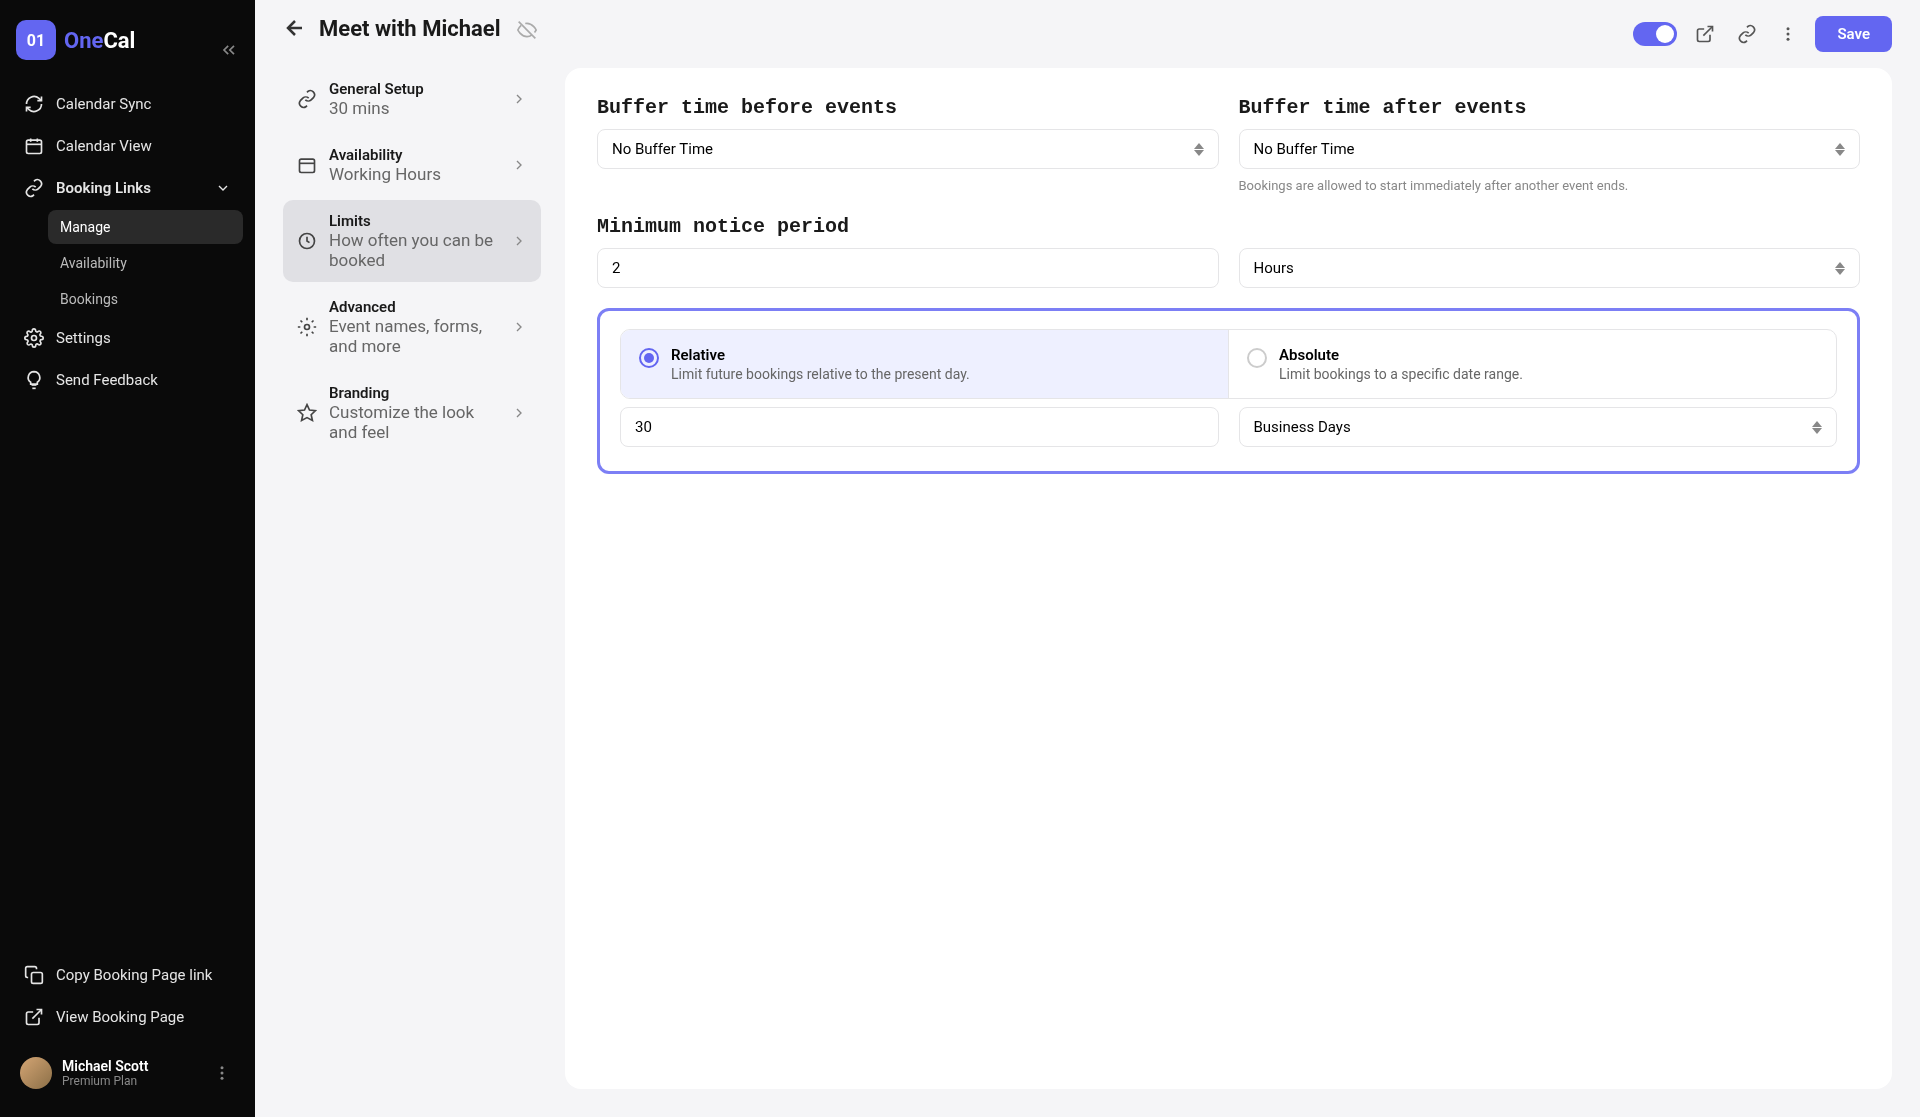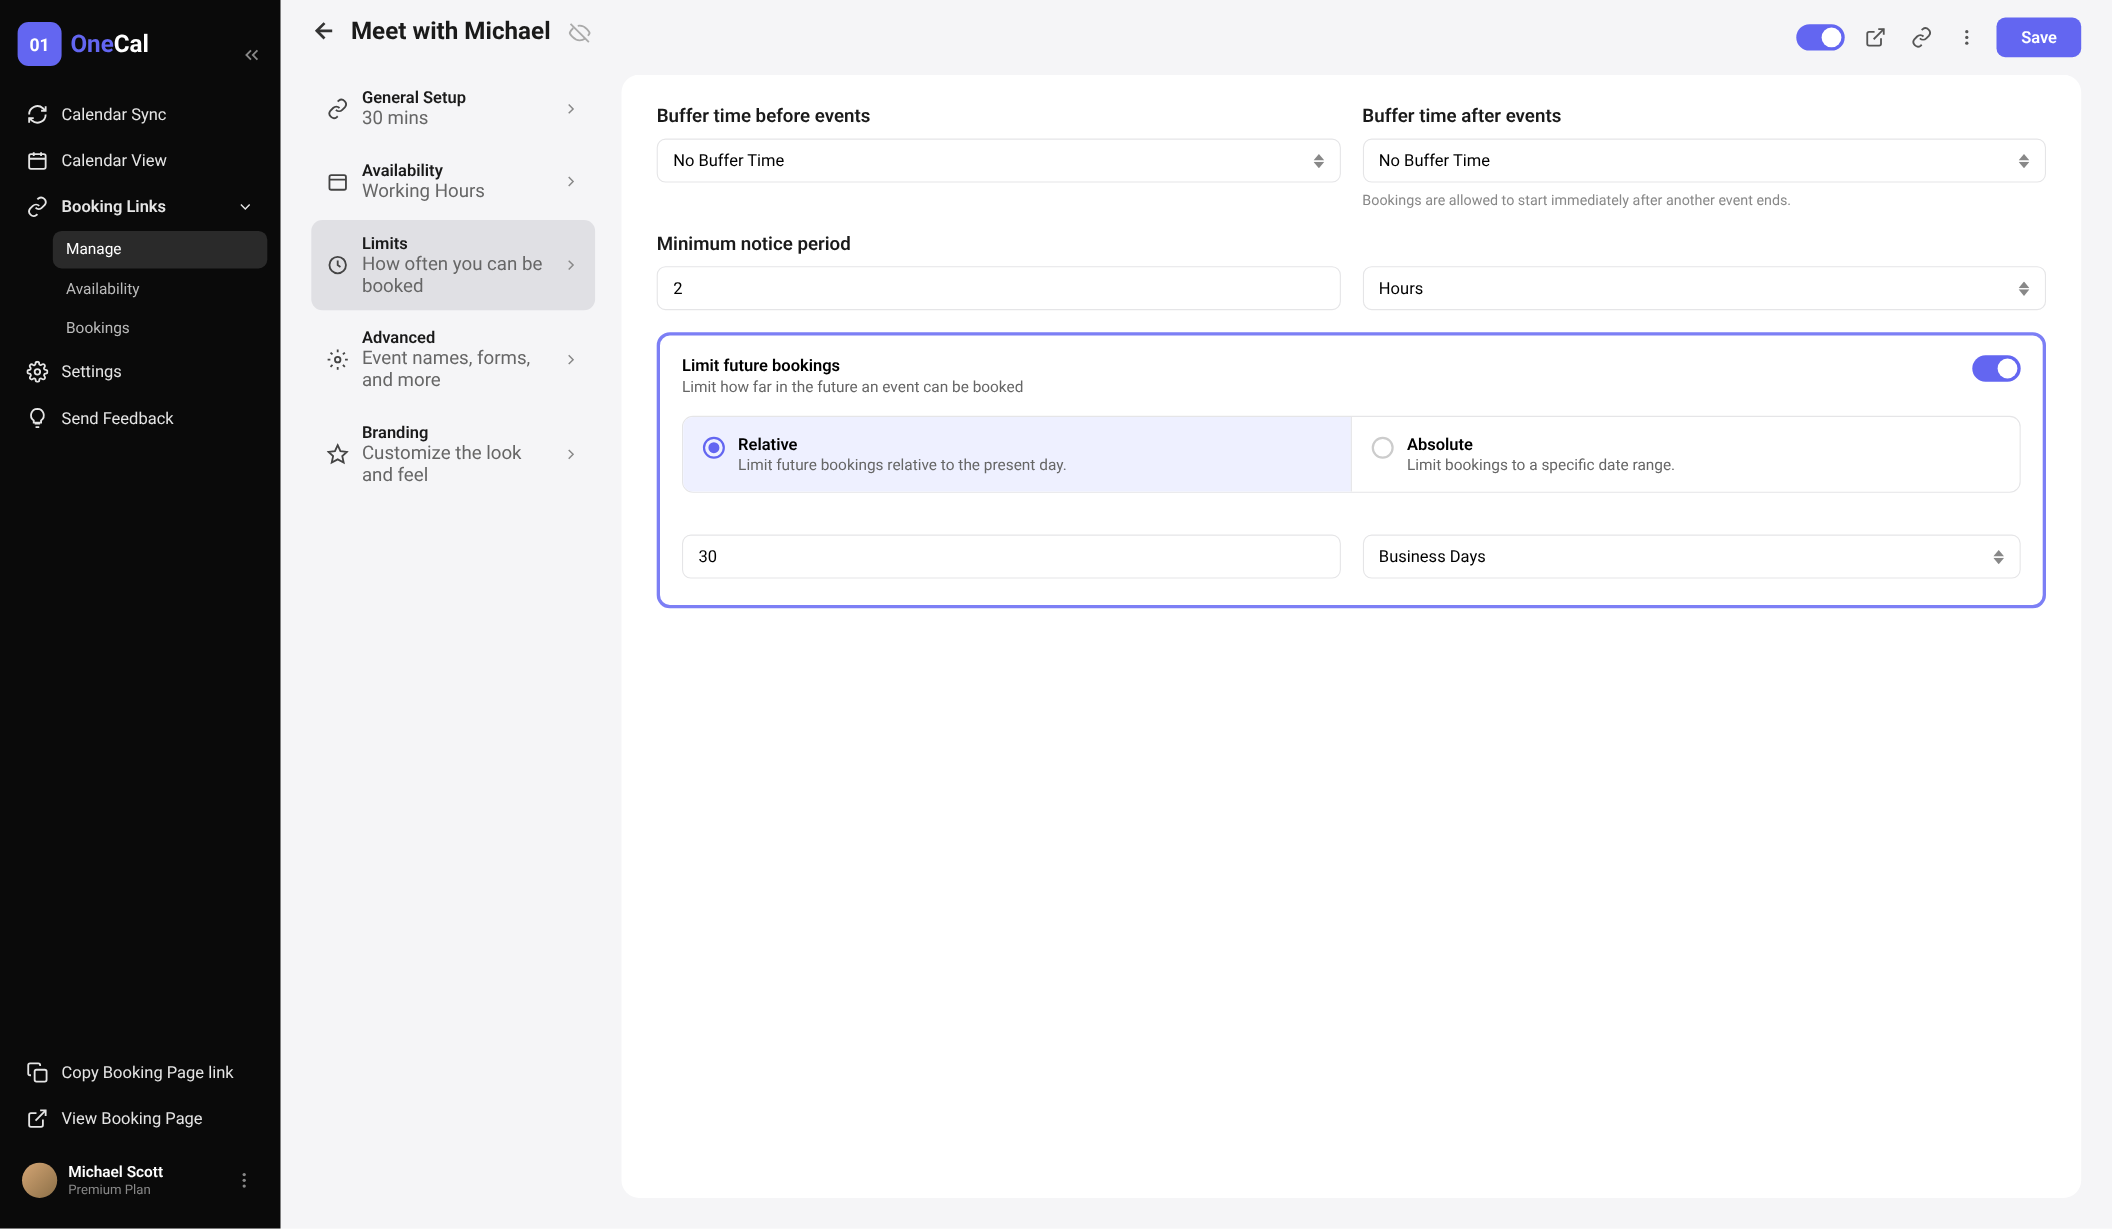--- a/index.html
+++ b/index.html
@@ -48,31 +48,31 @@
 .snav-icon { width: 20px; color: #444; flex-shrink: 0; }
 .snav-text { flex: 1; }
 .snav-title { font-size: 15px; font-weight: 600; color: #1a1a1a; }
 .snav-sub { font-size: 17px; color: #666; }
 .snav-chevron { color: #888; }
 
 
 .panel { flex: 1; background: #fff; border-radius: 16px; padding: 28px 32px; }
 .field-row { display: flex; gap: 20px; margin-bottom: 20px; }
 .field { flex: 1; }
-.field-label { font-size: 17px; font-weight: 600; color: #1a1a1a; margin-bottom: 10px; }
+.field-label { font-size: 20px; font-weight: 600; color: #1a1a1a; margin-bottom: 10px; font-family: Liberation Mono, monospace; }
 .select, .input { width: 100%; padding: 10px 14px; border: 1px solid #e5e5e7; border-radius: 8px; font-size: 15px; background: #fff; display: flex; align-items: center; justify-content: space-between; cursor: pointer; }
 .input { cursor: text; }
 .helper { font-size: 13px; color: #888; margin-top: 8px; line-height: 1.4; }
 
 .highlight-box { border: 3px solid #7c7ff5; border-radius: 12px; padding: 18px 20px 24px; margin-top: 8px; }
 .hb-header { display: flex; align-items: flex-start; justify-content: space-between; margin-bottom: 18px; }
 .hb-title { font-size: 15px; font-weight: 600; }
 .hb-sub { font-size: 14px; color: #666; margin-top: 3px; }
 
-.radio-row { display: flex; border: 1px solid #e5e5e7; border-radius: 10px; overflow: hidden; margin-bottom: 38px; }
+.radio-row { display: flex; border: 1px solid #e5e5e7; border-radius: 10px; overflow: hidden; margin-bottom: 8px; }
 .radio-opt { flex: 1; padding: 16px 18px; display: flex; gap: 12px; cursor: pointer; }
 .radio-opt.selected { background: #eef0ff; }
 .radio-opt + .radio-opt { border-left: 1px solid #e5e5e7; }
 .radio-circle { width: 20px; height: 20px; border: 2px solid #ccc; border-radius: 50%; flex-shrink: 0; margin-top: 2px; position: relative; }
 .radio-opt.selected .radio-circle { border-color: #6366f1; }
 .radio-opt.selected .radio-circle::after { content: ''; position: absolute; inset: 3px; background: #6366f1; border-radius: 50%; }
 .radio-title { font-size: 15px; font-weight: 600; }
 .radio-sub { font-size: 14px; color: #666; margin-top: 2px; }
 
 .stepper { display: flex; flex-direction: column; gap: 1px; color: #888; }
@@ -369,27 +369,20 @@
                 </svg>
                 <svg width="10" height="6" viewBox="0 0 10 6" fill="currentColor">
                   <path d="M5 6L0 0h10z"></path>
                 </svg>
               </span>
           </div>
         </div>
       </div>
 
       <div class="highlight-box">
-        <div class="hb-header">
-          <div>
-            <div class="hb-title">Limit future bookings</div>
-            <div class="hb-sub">Limit how far in the future an event can be booked</div>
-          </div>
-          <div class="toggle"></div>
-        </div>
 
         <div class="radio-row">
           <div class="radio-opt selected">
             <div class="radio-circle"></div>
             <div>
               <div class="radio-title">Relative</div>
               <div class="radio-sub">Limit future bookings relative to the present day.</div>
             </div>
           </div>
           <div class="radio-opt">

